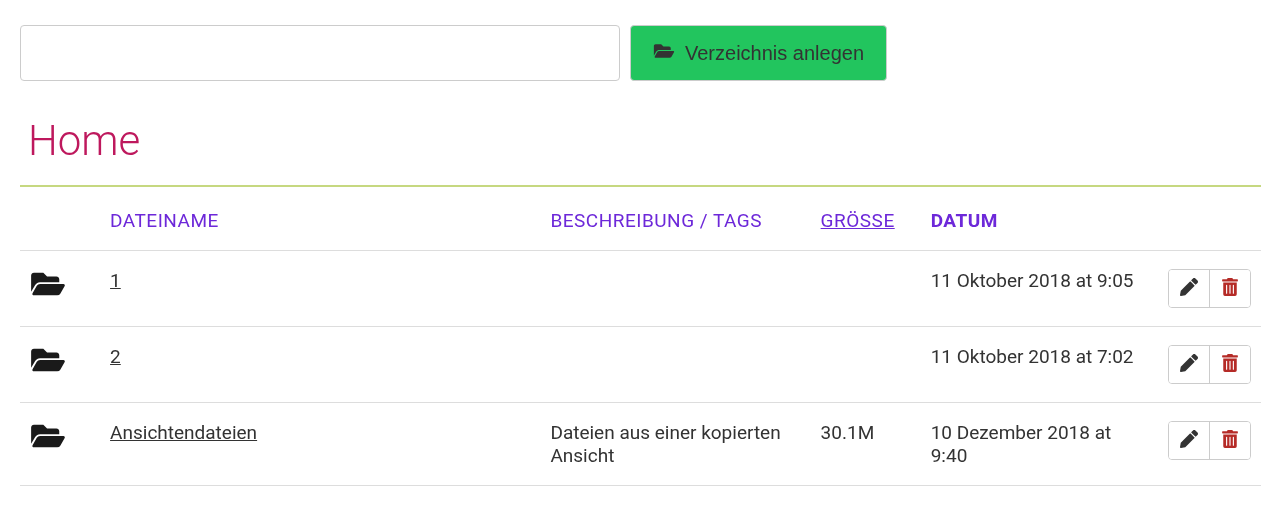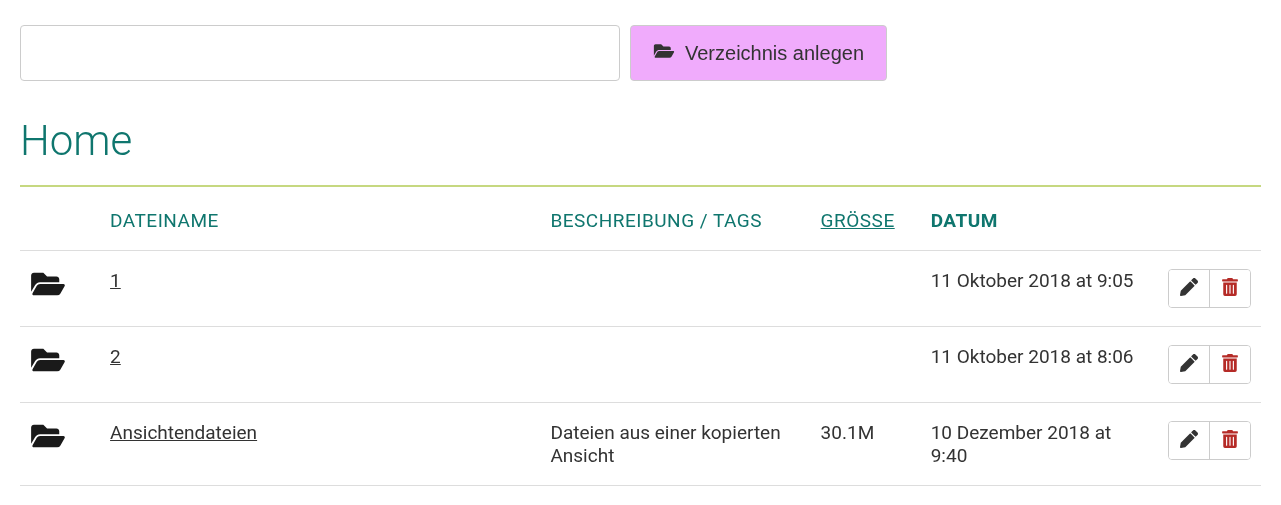--- a/index.html
+++ b/index.html
@@ -28,49 +28,49 @@
       font-size: 18px;
       outline: none;
       background: #fff;
     }
     .create-dir-btn {
       height: 56px;
       margin-left: 10px;
       padding: 0 22px;
       border: 1px solid #ccc;
       border-radius: 4px;
-      background: #f0abfc;
+      background: #22c55e;
       font-size: 20px;
       color: #333;
       display: inline-flex;
       align-items: center;
       gap: 10px;
       cursor: pointer;
     }
     .page-title {
       font-size: 42px;
       font-weight: 300;
-      color: #0f766e;
-      margin: 0 0 20px 0;
+      color: #be185d;
+      margin: 0 0 20px 8px;
     }
     .title-divider {
       border: none;
       border-top: 2px solid #c6d880;
       margin: 0 0 0 0;
     }
     table {
       width: 100%;
       border-collapse: collapse;
       margin-top: 0;
     }
     thead th {
       text-align: left;
       font-size: 19px;
       font-weight: 400;
-      color: #0f766e;
+      color: #6d28d9;
       padding: 22px 10px 18px 10px;
       border-bottom: 1px solid #ddd;
       letter-spacing: 0.5px;
     }
     tbody td {
       padding: 18px 10px;
       border-bottom: 1px solid #ddd;
       vertical-align: top;
       font-size: 19px;
       color: #333;
@@ -178,21 +178,21 @@
         <td class="folder-icon-cell">
           <span>
             <svg width="36" height="30" viewBox="0 0 576 512" fill="#1a1a1a">
               <path d="M572.694 292.093L500.27 416.248A63.997 63.997 0 0 1 444.989 448H45.025c-18.523 0-30.064-20.093-20.731-36.093l72.424-124.155A64 64 0 0 1 152 256h399.964c18.523 0 30.064 20.093 20.73 36.093zM152 224h328v-48c0-26.51-21.49-48-48-48H272l-64-64H48C21.49 64 0 85.49 0 112v278.046l69.077-118.418C86.214 242.25 117.989 224 152 224z"></path>
             </svg>
           </span>
         </td>
         <td><a class="name-link">2</a></td>
         <td></td>
         <td></td>
-        <td>11 Oktober 2018 at 8:06</td>
+        <td>11 Oktober 2018 at 7:02</td>
         <td class="col-actions">
           <div class="action-group">
             <button class="action-btn">
               <span>
                 <svg width="18" height="18" viewBox="0 0 512 512" fill="#333">
                   <path d="M497.9 142.1l-46.1 46.1c-4.7 4.7-12.3 4.7-17 0l-111-111c-4.7-4.7-4.7-12.3 0-17l46.1-46.1c18.7-18.7 49.1-18.7 67.9 0l60.1 60.1c18.8 18.7 18.8 49.1 0 67.9zM284.2 99.8L21.6 362.4.4 483.9c-2.9 16.4 11.4 30.6 27.8 27.8l121.5-21.3 262.6-262.6c4.7-4.7 4.7-12.3 0-17l-111-111c-4.8-4.7-12.4-4.7-17.1 0z"></path>
                 </svg>
               </span>
             </button>
             <button class="action-btn">

